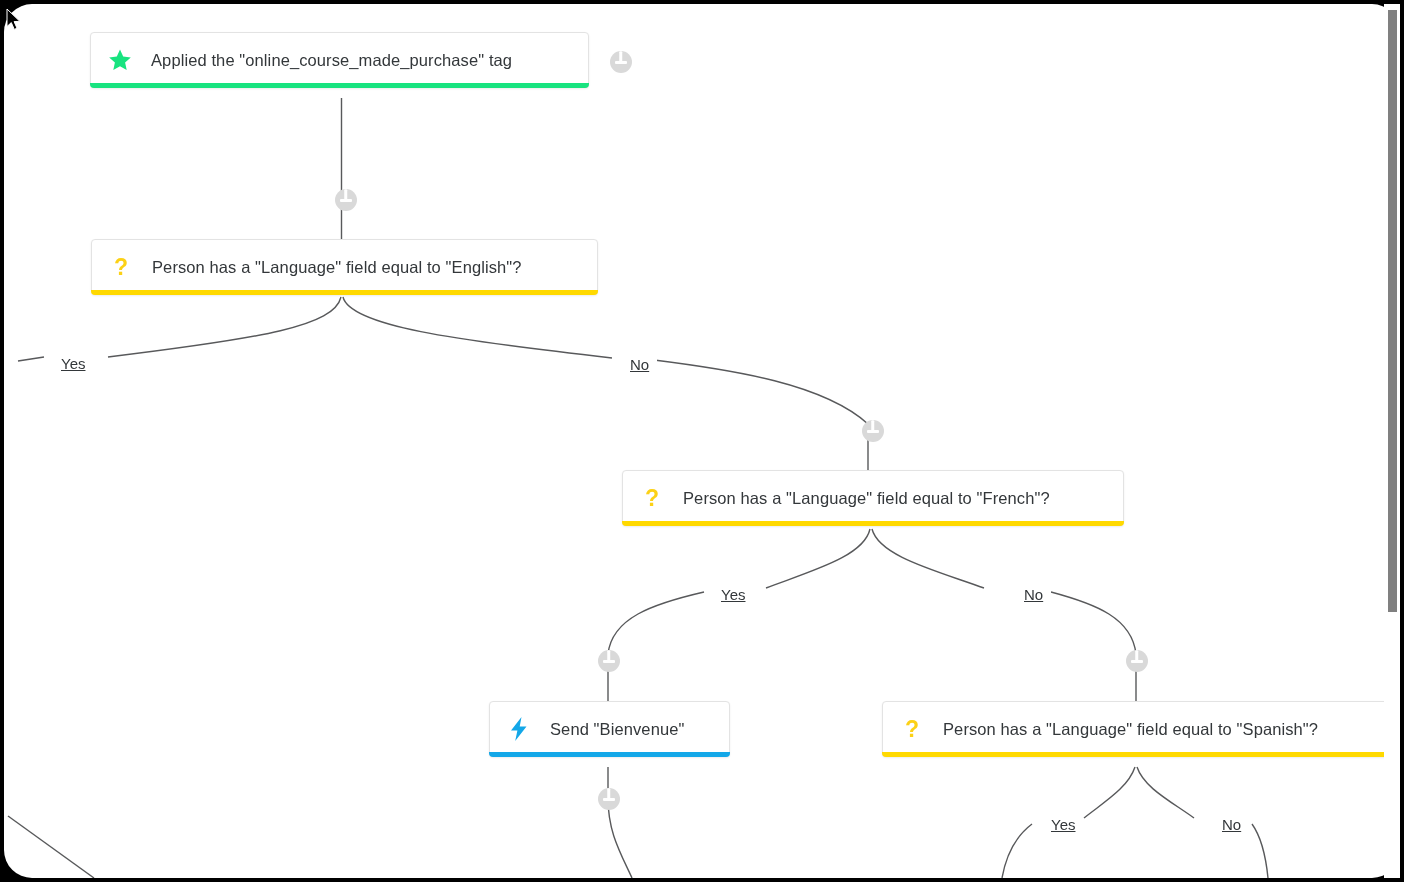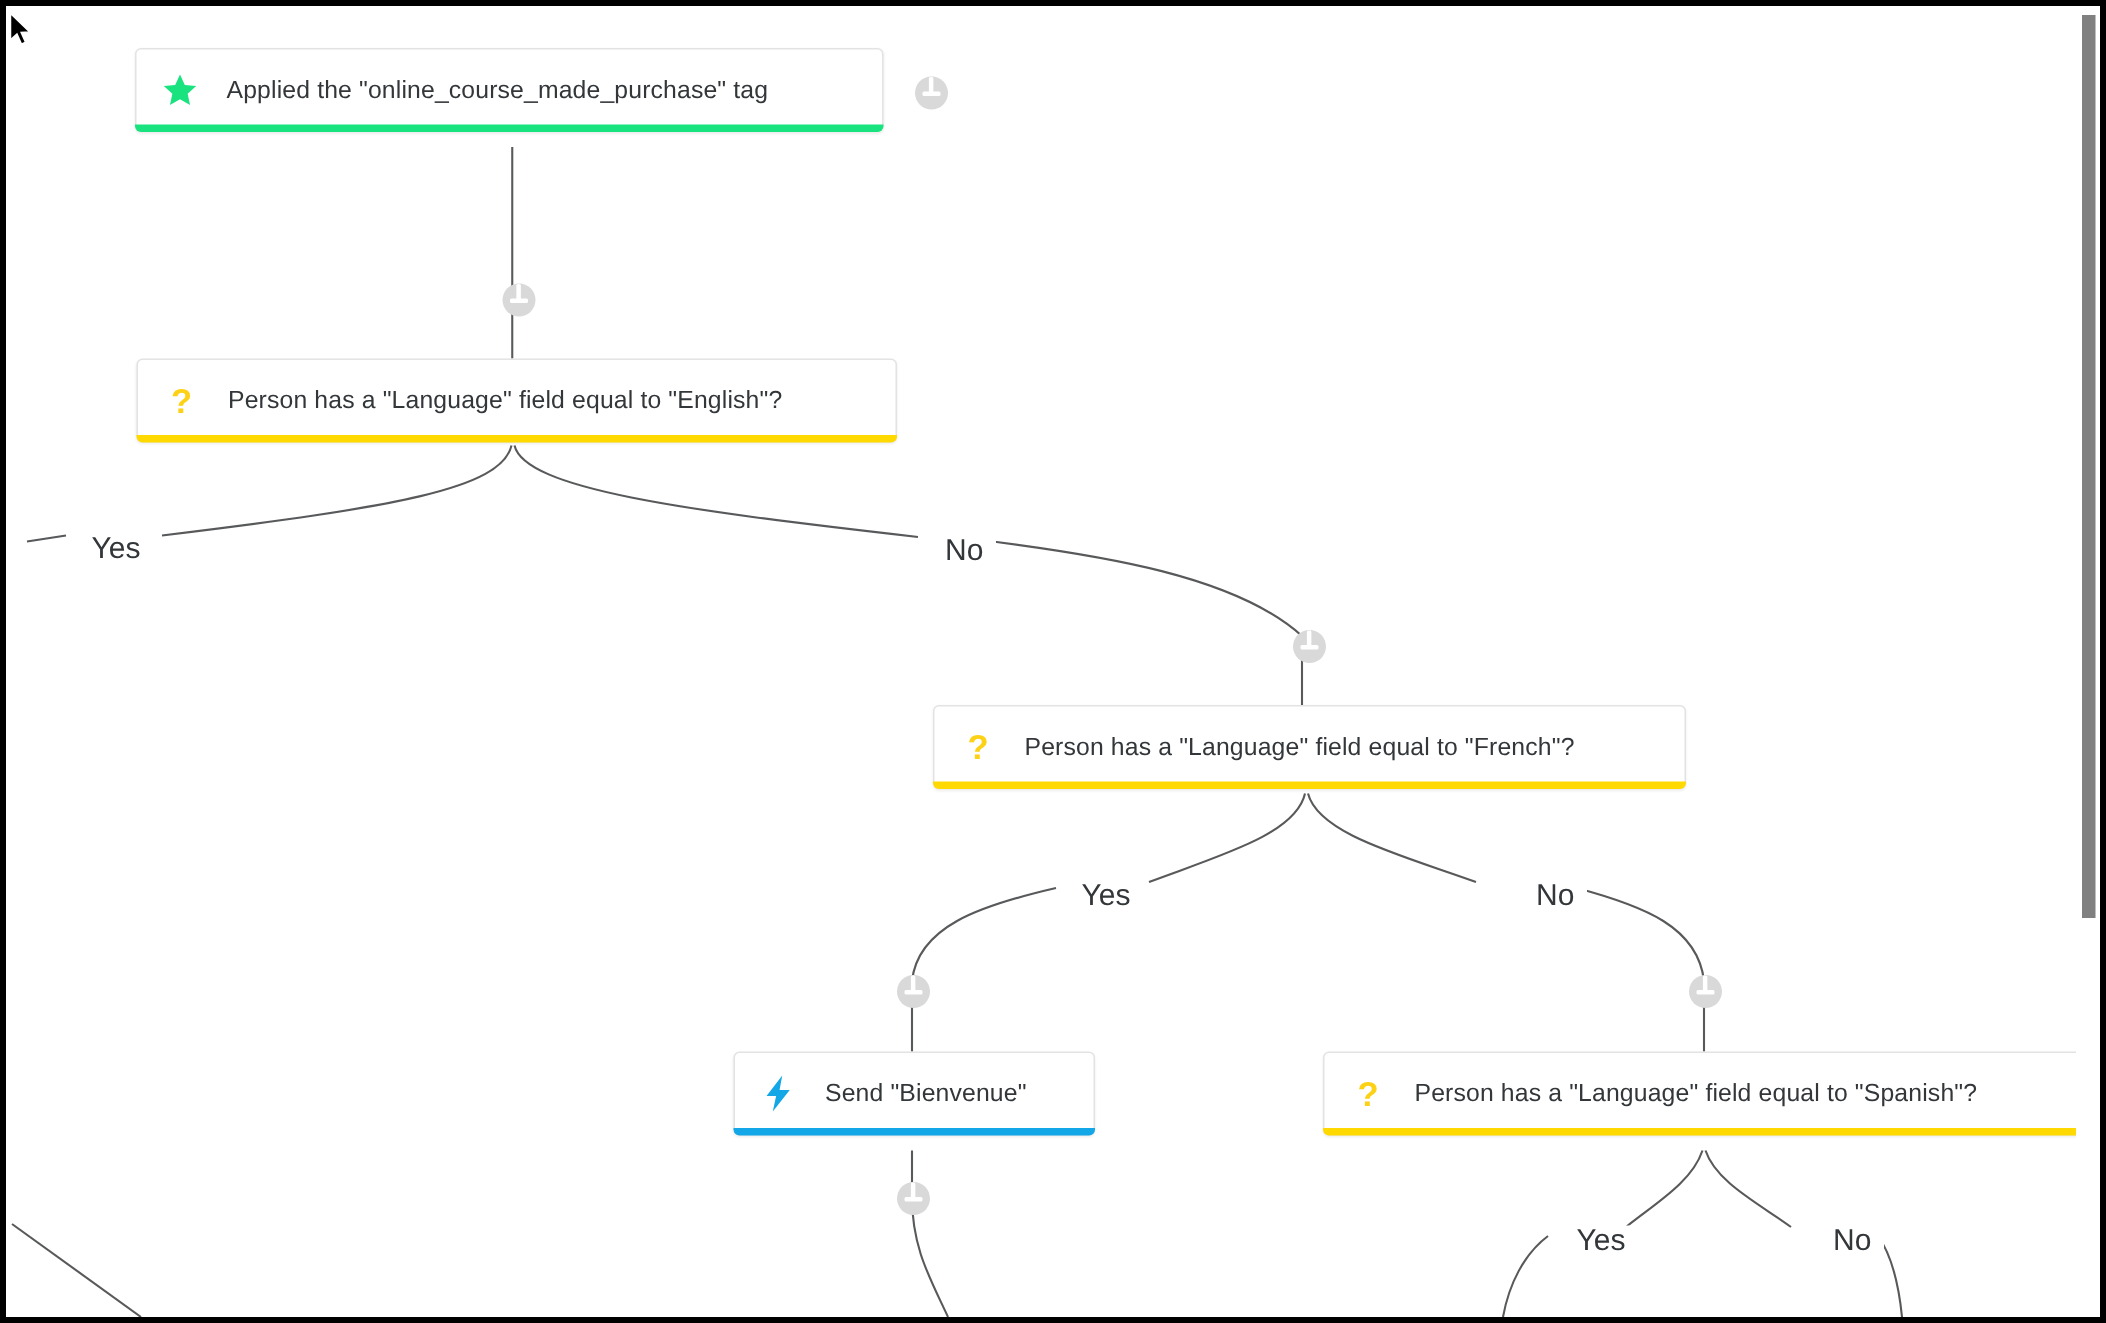--- a/index.html
+++ b/index.html
@@ -26,20 +26,21 @@
 
   
   #canvas {
     position: absolute;
     left: 4px;
     top: 4px;
     width: 1396px;
     height: 874px;
     background: #ffffff;
     overflow: hidden;
+    border-radius: 28px;
   }
 
   
   #connectors {
     position: absolute;
     left: 0;
     top: 0;
     width: 1396px;
     height: 874px;
     pointer-events: none;
@@ -131,27 +132,28 @@
     top: 5px;
     width: 12px;
     height: 2.5px;
     transform: rotate(90deg);
     transform-origin: center;
   }
 
   
   .branch-label {
     position: absolute;
-    font-size: 20px;
+    font-size: 15px;
     color: #33373a;
     background: #ffffff;
     padding: 0 8px;
     line-height: 1;
     z-index: 6;
     white-space: nowrap;
+    text-decoration: underline;
   }
 
   
   #scrollbar-track {
     position: absolute;
     right: 4px;
     top: 4px;
     width: 16px;
     height: 874px;
     background: #ffffff;

